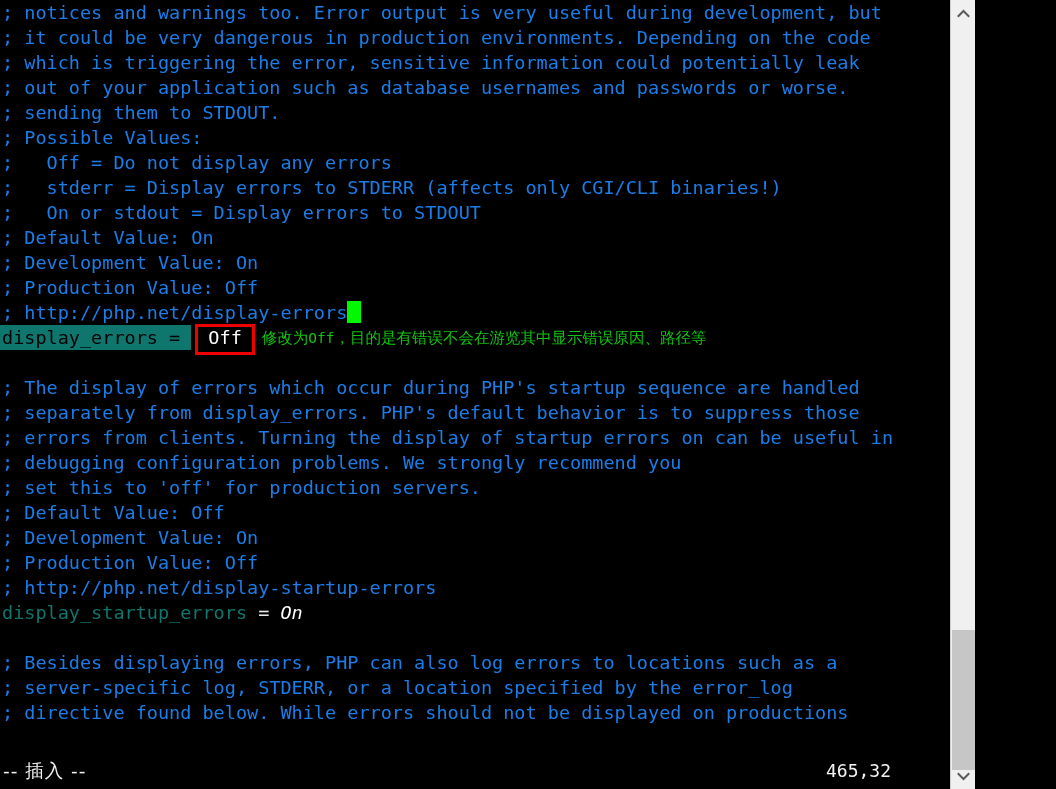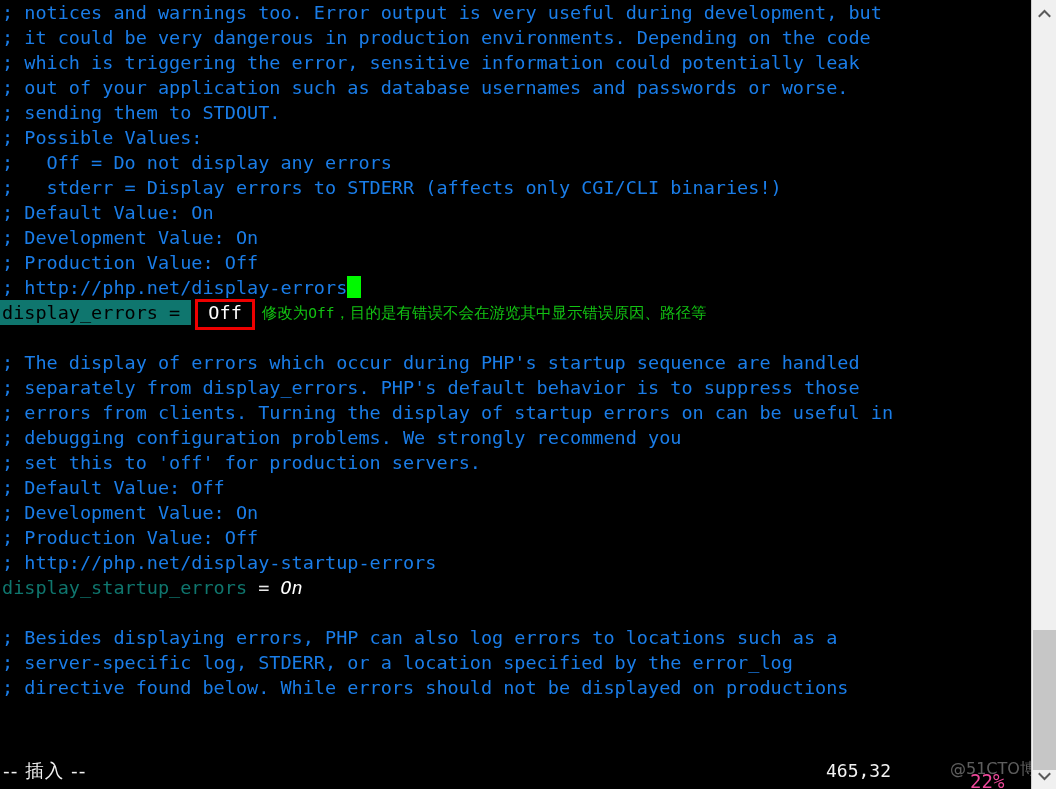--- a/index.html
+++ b/index.html
@@ -19,21 +19,21 @@
     width: 1056px;
     height: 789px;
     background: #000000;
     display: flex;
     flex-direction: row;
   }
 
   
   #editor-pane {
     position: relative;
-    width: 1031px;
+    width: 950px;
     height: 789px;
     background: #000000;
     overflow: hidden;
   }
 
   #buffer {
     position: absolute;
     left: 0;
     top: 0;
     width: 1031px;
@@ -196,20 +196,21 @@
 
     <div id="buffer">
         <div class="line comment"><span>; notices and warnings too. Error output is very useful during development, but</span></div>
         <div class="line comment"><span>; it could be very dangerous in production environments. Depending on the code</span></div>
         <div class="line comment"><span>; which is triggering the error, sensitive information could potentially leak</span></div>
         <div class="line comment"><span>; out of your application such as database usernames and passwords or worse.</span></div>
         <div class="line comment"><span>; sending them to STDOUT.</span></div>
         <div class="line comment"><span>; Possible Values:</span></div>
         <div class="line comment"><span>;   Off = Do not display any errors</span></div>
         <div class="line comment"><span>;   stderr = Display errors to STDERR (affects only CGI/CLI binaries!)</span></div>
+        <div class="line comment"><span>;   On or stdout = Display errors to STDOUT</span></div>
         <div class="line comment"><span>; Default Value: On</span></div>
         <div class="line comment"><span>; Development Value: On</span></div>
         <div class="line comment"><span>; Production Value: Off</span></div>
         <div class="line comment"><span>; http://php.net/display-errors</span><span class="cursor-block"></span></div>
         <div class="line edited"><span class="hl">display_errors = </span><span class="boxval">Off</span><span class="annotation"><span>修改为</span><span class="mono">Off</span><span>，目的是有错误不会在游览其中显示错误原因、路径等</span></span></div>
         <div class="line blank"><span></span></div>
         <div class="line comment"><span>; The display of errors which occur during PHP's startup sequence are handled</span></div>
         <div class="line comment"><span>; separately from display_errors. PHP's default behavior is to suppress those</span></div>
         <div class="line comment"><span>; errors from clients. Turning the display of startup errors on can be useful in</span></div>
         <div class="line comment"><span>; debugging configuration problems. We strongly recommend you</span></div>

